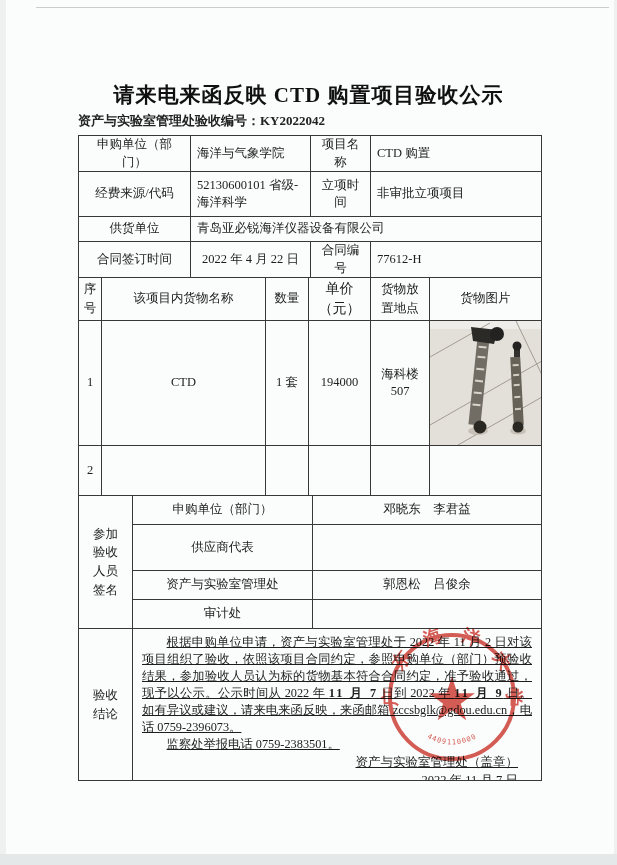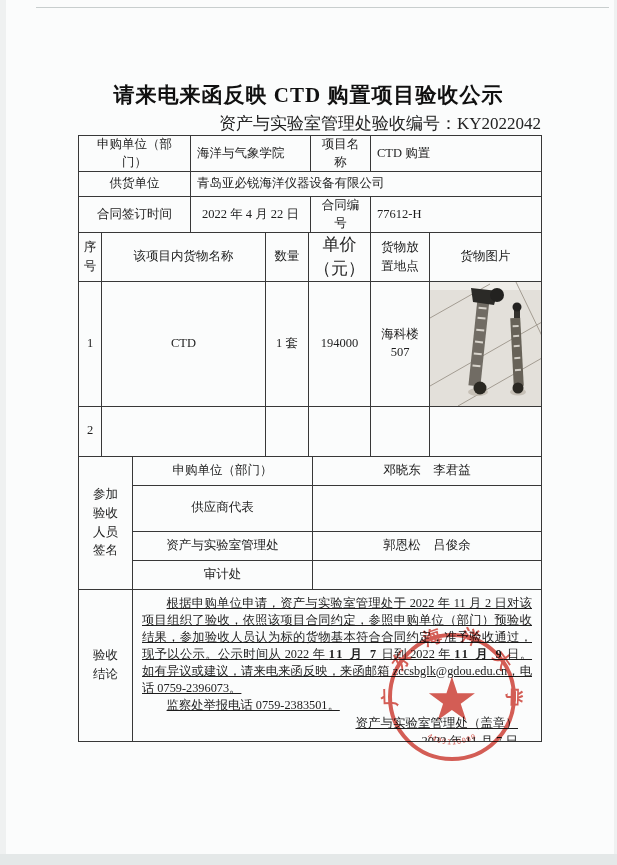--- a/index.html
+++ b/index.html
@@ -13,22 +13,22 @@
   .scan-top-line{position:absolute;top:7px;left:36px;right:8px;height:1px;background:#bcc2c2;opacity:.8;}
   .scan-bottom-strip{position:absolute;left:0;right:0;bottom:0;height:11px;background:#e4e8e8;}
   .scan-left-edge{position:absolute;left:0;top:0;bottom:0;width:6px;background:#eff1f1;}
   .scan-right-edge{position:absolute;right:0;top:0;bottom:0;width:3px;background:#eff1f1;}
 
   .doc-title{
     position:absolute;top:82px;left:0;width:617px;text-align:center;
     font-size:21px;font-weight:bold;letter-spacing:1px;line-height:26px;color:#101010;
   }
   .code-line{
-    position:absolute;top:112px;left:78px;width:463px;text-align:right;
-    font-size:17px;color:#222;
+    position:absolute;top:112px;left:78px;width:463px;
+    font-size:13px;color:#222;font-weight:bold;
   }
 
   .tables{position:absolute;left:78px;top:135px;width:463px;}
   table{border-collapse:collapse;table-layout:fixed;width:463px;font-size:12.5px;color:#1d1d1d;}
   table+table{margin-top:-1px;}
   td{border:1px solid #383838;padding:0 6px;line-height:1.4;overflow:hidden;}
   .c{text-align:center;}
   .l{text-align:left;}
   .lbl{text-align:center;}
   .stack{word-break:break-all;text-align:center;line-height:1.5;margin-left:45px;}
@@ -71,20 +71,26 @@
         <col style="width:60px">
         <col style="width:171px">
       </colgroup>
     <tbody>
         <tr style="height:28px">
       <td class="lbl">申购单位（部门）</td>
       <td class="l">海洋与气象学院</td>
       <td class="lbl">项目名称</td>
       <td class="l">CTD 购置</td>
     </tr>
+    <tr style="height:45px">
+      <td class="lbl">经费来源/代码</td>
+      <td class="l">52130600101 省级-海洋科学</td>
+      <td class="lbl">立项时间</td>
+      <td class="l">非审批立项项目</td>
+    </tr>
     <tr style="height:25px">
       <td class="lbl">供货单位</td>
       <td class="l" colspan="3">青岛亚必锐海洋仪器设备有限公司</td>
     </tr>
     <tr style="height:27px">
       <td class="lbl">合同签订时间</td>
       <td class="c">2022 年 4 月 22 日</td>
       <td class="lbl">合同编号</td>
       <td class="l">77612-H</td>
     </tr>
@@ -98,21 +104,21 @@
         <col style="width:43px">
         <col style="width:62px">
         <col style="width:59px">
         <col style="width:112px">
       </colgroup>
     <tbody>
         <tr style="height:43px">
       <td class="stack nopad">序号</td>
       <td class="c">该项目内货物名称</td>
       <td class="c nopad">数量</td>
-      <td class="c nopad" style="font-size:17px">单价（元）</td>
+      <td class="c nopad" style="font-size:14px">单价（元）</td>
       <td class="stack" style="padding:0 9px">货物放置地点</td>
       <td class="c">货物图片</td>
     </tr>
     <tr style="height:124px">
       <td class="c nopad">1</td>
       <td class="c">CTD</td>
       <td class="c nopad">1 套</td>
       <td class="c nopad">194000</td>
       <td class="c" style="padding:16px 9px">海科楼 507</td>
       <td class="photo-cell">

